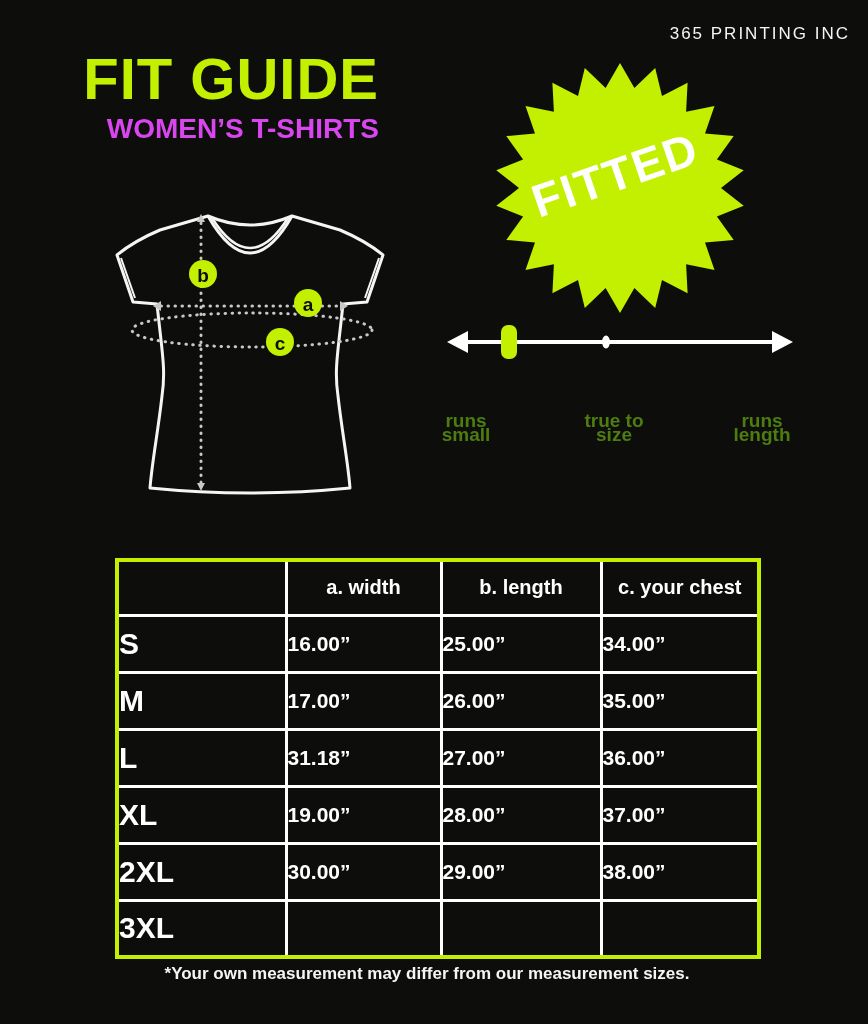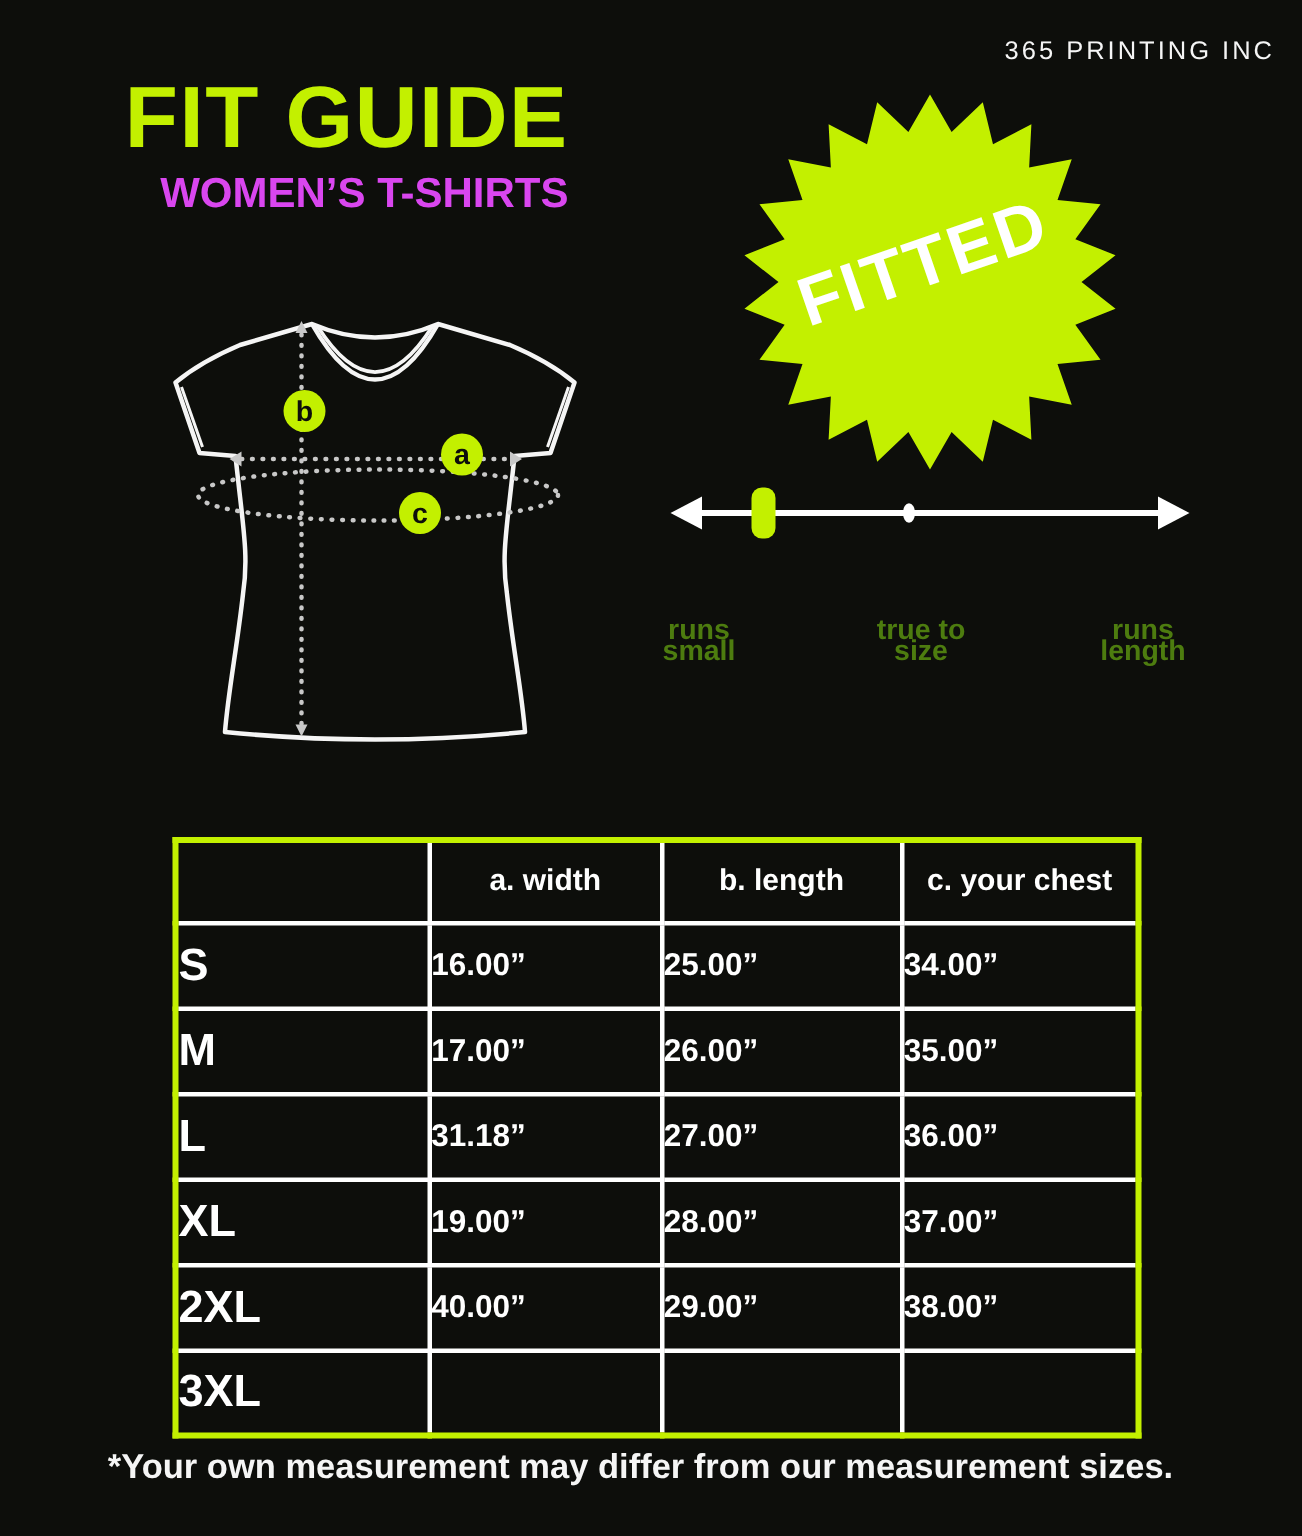--- a/index.html
+++ b/index.html
@@ -75,21 +75,21 @@
   }
   .size-chart thead tr { height: 55px; }
   .size-chart tbody tr { height: 57px; }
   .size-chart th { font-size: 20px; }
   .size-chart td.size-cell { font-size: 30px; }
   .size-chart td.value-cell { font-size: 21px; }
   
   .footnote {
     position: absolute; left: 0; right: 14px; top: 964px;
     text-align: center;
-    font-size: 23px; font-weight: bold; color: #f5f5f5;
+    font-size: 17px; font-weight: bold; color: #f5f5f5;
   }
   svg text { font-family: "Liberation Sans", "DejaVu Sans", sans-serif; }
 </style>
 </head>
 <body>
 
 <div class="canvas">
 
   <div class="brand">365 PRINTING INC</div>
 
@@ -192,21 +192,21 @@
         <td class="value-cell">36.00”</td>
       </tr>
       <tr>
         <td class="size-cell">XL</td>
         <td class="value-cell">19.00”</td>
         <td class="value-cell">28.00”</td>
         <td class="value-cell">37.00”</td>
       </tr>
       <tr>
         <td class="size-cell">2XL</td>
-        <td class="value-cell">40.00”</td>
+        <td class="value-cell">30.00”</td>
         <td class="value-cell">29.00”</td>
         <td class="value-cell">38.00”</td>
       </tr>
       <tr>
         <td class="size-cell">3XL</td>
         <td class="value-cell"></td>
         <td class="value-cell"></td>
         <td class="value-cell"></td>
       </tr>
     </tbody>

